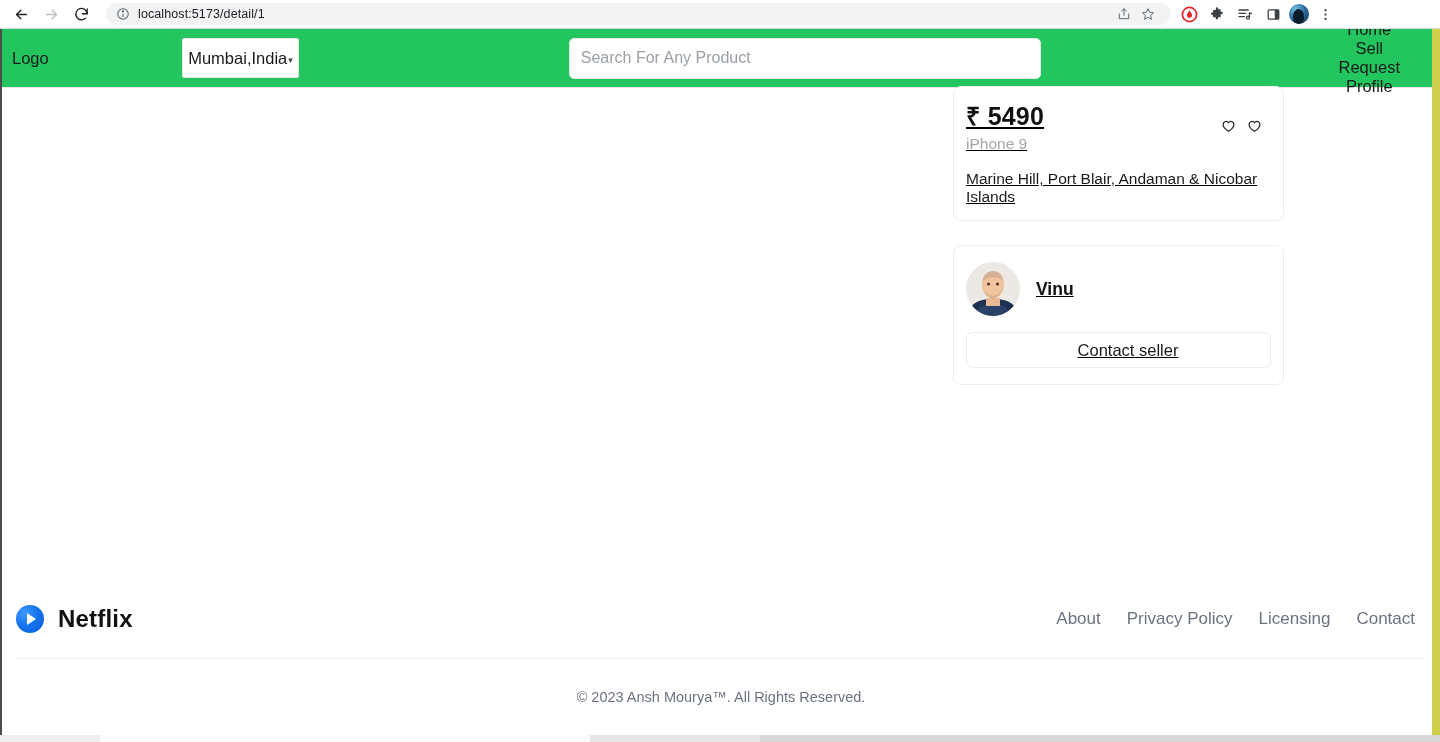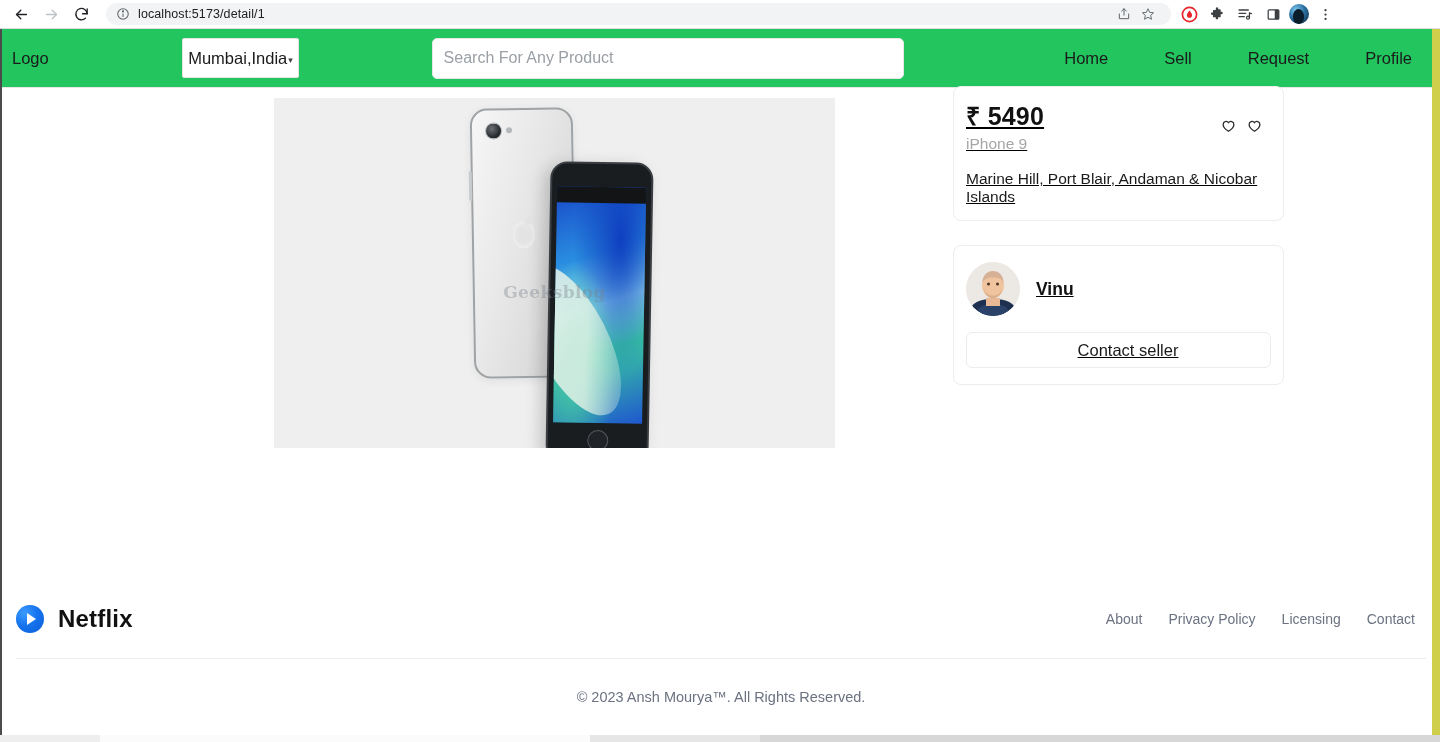--- a/index.html
+++ b/index.html
@@ -105,21 +105,22 @@
     border: 1px solid #e6e6e6; border-radius: 5px;
     background: #fff;
     font-size: 16px; color: #333;
     padding: 0 11px;
     font-family: "Liberation Sans", sans-serif;
     outline: none;
   }
   .search-input::placeholder { color: #9aa0a6; }
   .nav-links {
     display: flex; align-items: center; gap: 0;
-    margin-right: 0;
+    margin-right: 12px;
+    flex-direction: column;
   }
   .nav-link {
     font-size: 16.5px; color: #1a1a1a;
     padding: 0 28px;
     cursor: pointer; white-space: nowrap;
   }
 
   
   .main {
     position: relative;
@@ -285,21 +286,21 @@
   .brand-mark .tri {
     width: 0; height: 0;
     border-left: 9px solid #ffffff;
     border-top: 6px solid transparent;
     border-bottom: 6px solid transparent;
     margin-left: 3px;
   }
   .brand-name { font-size: 24px; font-weight: bold; color: #111; letter-spacing: .2px; }
   .footer-links { margin-left: auto; display: flex; align-items: center; gap: 0; }
   .footer-link {
-    font-size: 14px; color: #6b7280;
+    font-size: 17px; color: #6b7280;
     padding: 0 13px; cursor: pointer; white-space: nowrap;
   }
   .footer-divider { height: 1px; background: #ededed; margin: 0 14px; }
   .footer-bottom {
     height: 76px; display: flex; align-items: center; justify-content: center;
     font-size: 14.5px; color: #6b7280;
   }
 
   .taskbar {
     position: absolute; left: 0; bottom: 0; width: 1440px; height: 7px;
@@ -416,35 +417,20 @@
       <div class="nav-links">
         <div class="nav-link">Home</div>
         <div class="nav-link">Sell</div>
         <div class="nav-link">Request</div>
         <div class="nav-link">Profile</div>
       </div>
     </div>
 
     <div class="main">
 
-      <div class="product-image">
-        <div class="phone-back">
-          <div class="cam"></div>
-          <div class="flash"></div>
-          <div class="apple"></div>
-          <div class="btn-l"></div>
-        </div>
-        <div class="phone-front">
-          <div class="screen"></div>
-          <div class="notchbar"></div>
-          <div class="home"></div>
-          <div class="btn-r"></div>
-        </div>
-        <div class="watermark">Geeksblog</div>
-      </div>
 
       <div class="side-cards">
 
         <div class="card price-card">
           <div class="price-row">
             <div>
               <div class="price">₹ 5490</div>
               <div class="product-title">iPhone 9</div>
             </div>
             <div class="hearts">

